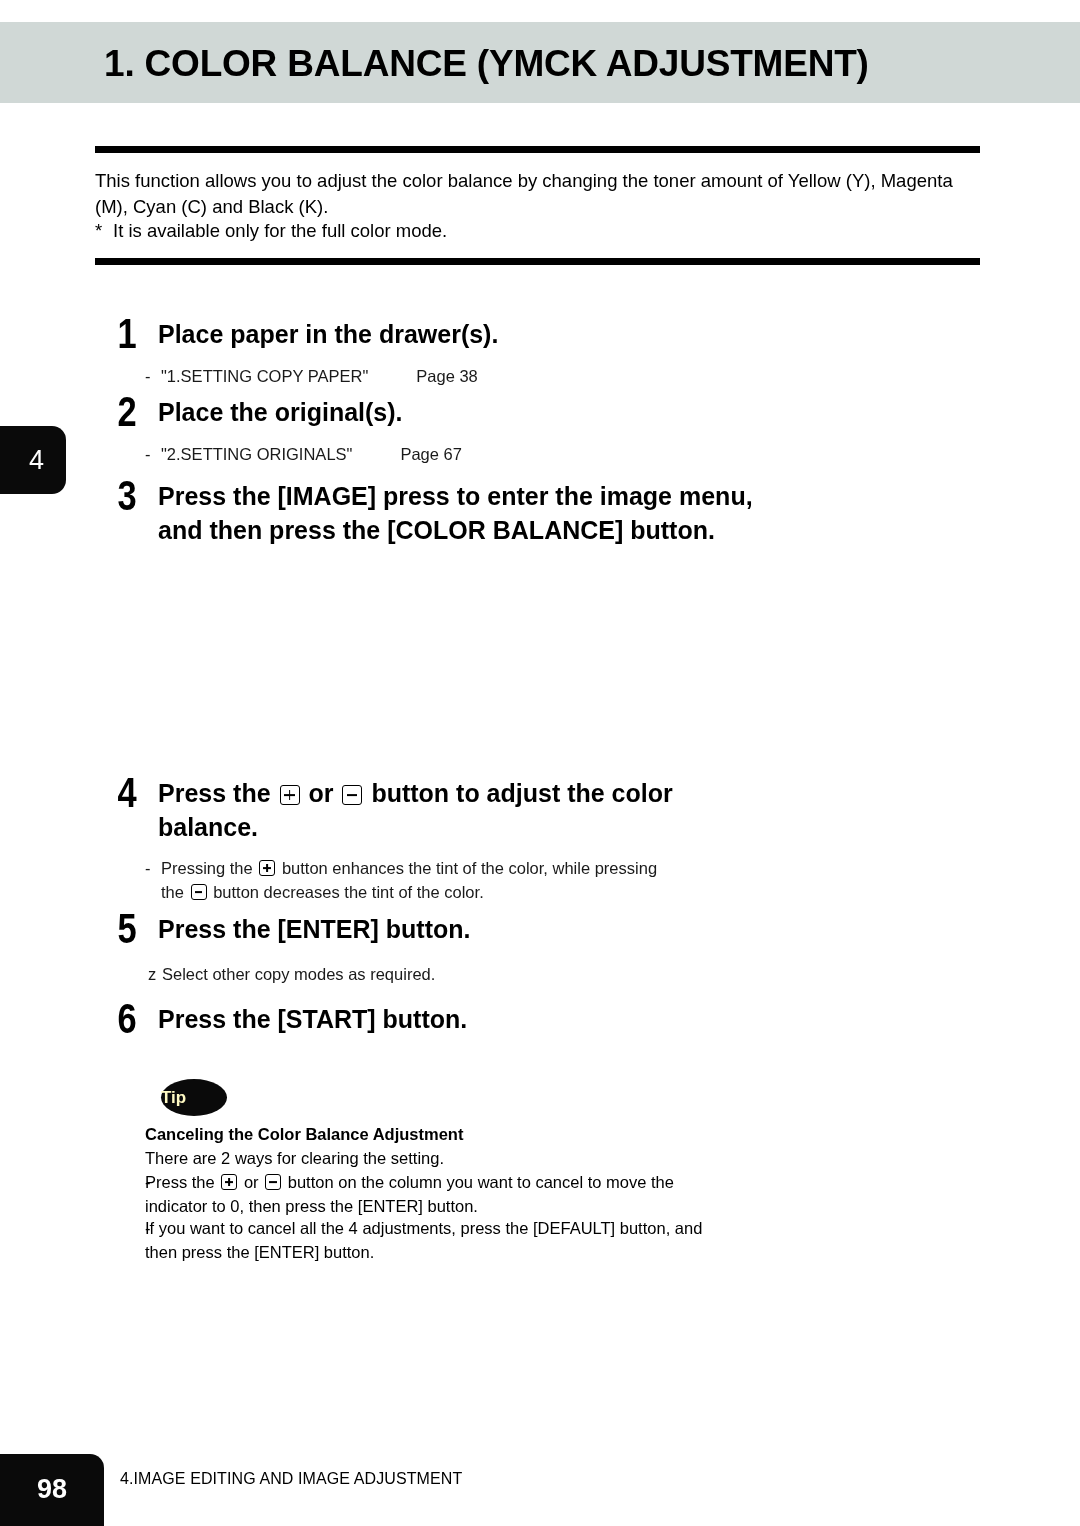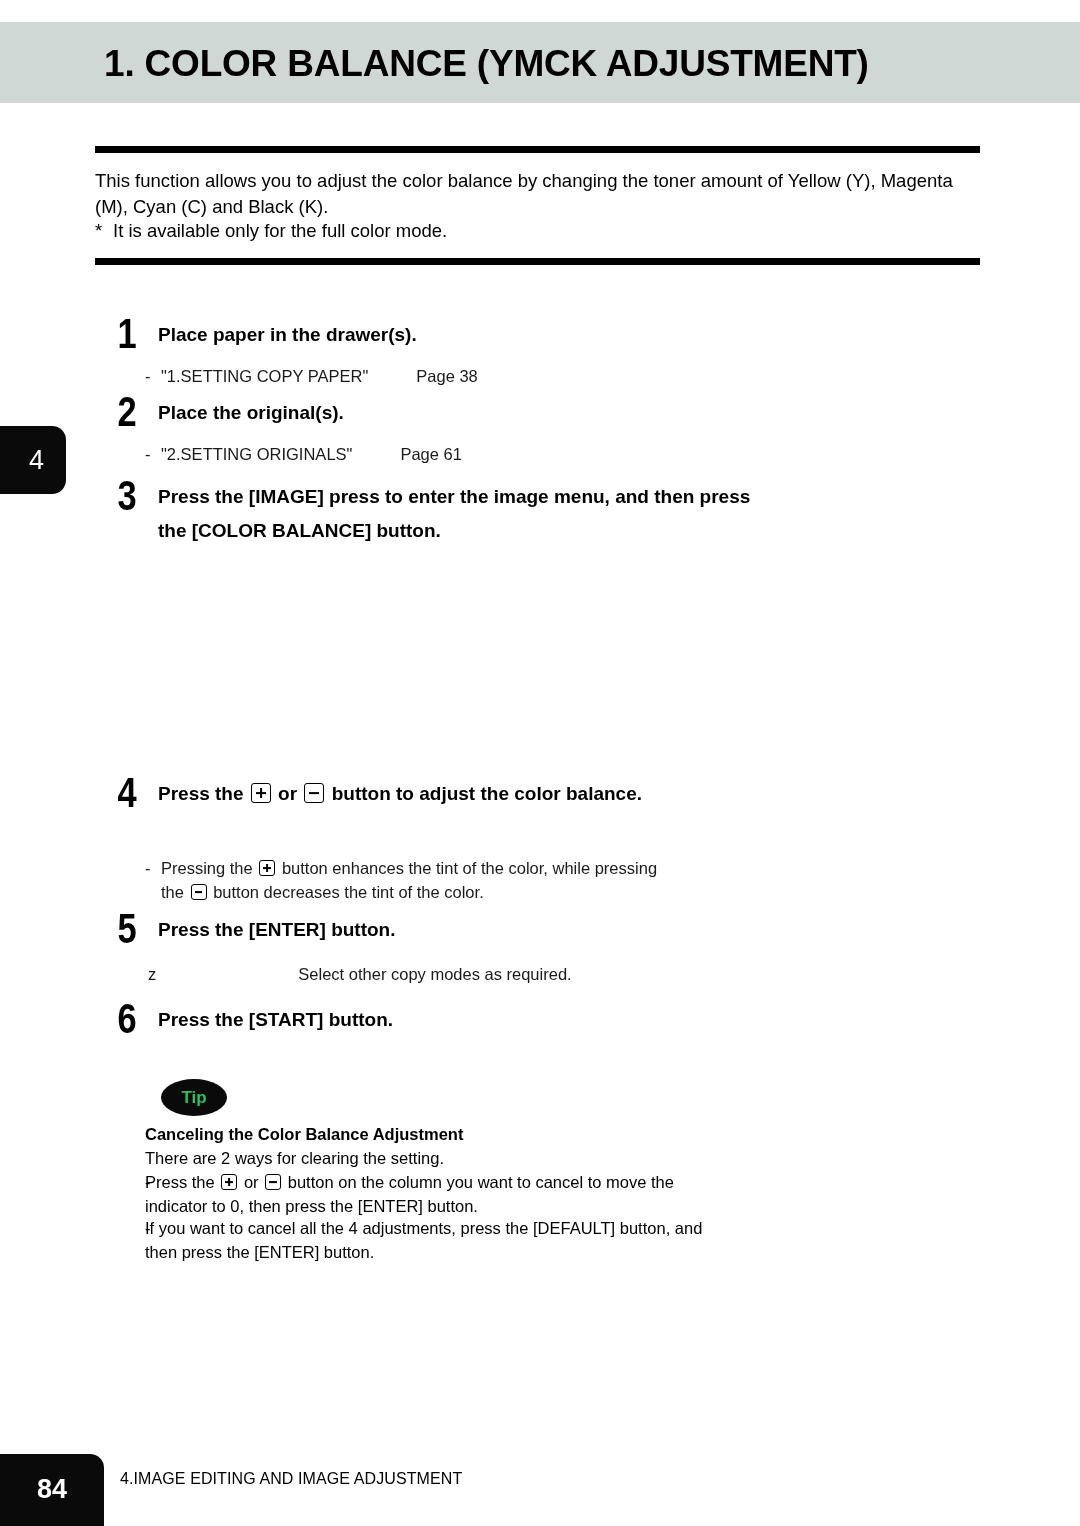--- a/index.html
+++ b/index.html
@@ -103,21 +103,21 @@
     font-size: 42px;
     font-weight: bold;
     line-height: 42px;
     transform: scaleX(0.82);
     transform-origin: center top;
   }
   .step-title {
     position: absolute;
     left: 48px;
     top: 5px;
-    font-size: 19px;
+    font-size: 25px;
     font-weight: bold;
     line-height: 33.5px;
     width: 560px;
   }
 
   .sub-note {
     position: absolute;
     font-size: 16.5px;
     line-height: 24px;
     color: #1a1a1a;
@@ -175,22 +175,21 @@
     top: 1079px;
     width: 66px;
     height: 37px;
     background: #0a0a0a;
     border-radius: 50%;
   }
   .tip-badge span {
     position: absolute;
     left: 0; right: 0; top: 50%;
     transform: translateY(-50%);
-    text-align: center;
-    color: #22c55e;
+    color: #fef9c3;
     font-size: 17px;
     font-weight: bold;
   }
   .tip-heading {
     position: absolute;
     left: 145px;
     top: 1122px;
     font-size: 16.5px;
     font-weight: bold;
     line-height: 24px;
@@ -273,21 +272,21 @@
   <span class="dash">-</span>
   <span class="body"><span>"1.SETTING COPY PAPER"</span><span class="gap-ref"></span><span>Page 38</span></span>
 </div>
 
 <div class="step" style="left:110px; top:391px; width:620px;">
   <div class="step-num">2</div>
   <div class="step-title">Place the original(s).</div>
 </div>
 <div class="sub-note" style="left:145px; top:442px; width:560px;">
   <span class="dash">-</span>
-  <span class="body"><span>"2.SETTING ORIGINALS"</span><span class="gap-ref"></span><span>Page 61</span></span>
+  <span class="body"><span>"2.SETTING ORIGINALS"</span><span class="gap-ref"></span><span>Page 67</span></span>
 </div>
 
 <div class="step" style="left:110px; top:475px; width:620px;">
   <div class="step-num">3</div>
   <div class="step-title" style="width:600px;">Press the [IMAGE] press to enter the image menu, and then press the [COLOR BALANCE] button.</div>
 </div>
 
 <div class="step" style="left:110px; top:772px; width:620px;">
   <div class="step-num">4</div>
   <div class="step-title" style="width:580px;">
@@ -306,21 +305,21 @@
     <span class="key small"><i class="h"></i></span>
     <span>button decreases the tint of the color.</span></span>
 </div>
 
 <div class="step" style="left:110px; top:908px; width:620px;">
   <div class="step-num">5</div>
   <div class="step-title">Press the [ENTER] button.</div>
 </div>
 <div class="sub-note" style="left:148px; top:962px; width:560px;">
   <span class="dash">z</span>
-  <span class="body" style="margin-left:14px;text-align:center;">Select other copy modes as required.</span>
+  <span class="body" style="margin-left:14px;">Select other copy modes as required.</span>
 </div>
 
 <div class="step" style="left:110px; top:998px; width:620px;">
   <div class="step-num">6</div>
   <div class="step-title">Press the [START] button.</div>
 </div>
 
 <div class="tip-badge">
   <span>Tip</span>
 </div>
@@ -335,15 +334,15 @@
     <span class="key small"><i class="h"></i></span>
     <span>button on the column you want to cancel to move the indicator to 0, then press the [ENTER] button.</span></span>
 </div>
 
 <div class="tip-item" style="top:1216px;">
   <span class="dash">-</span>
   <span class="body">If you want to cancel all the 4 adjustments, press the [DEFAULT] button, and then press the [ENTER] button.</span>
 </div>
 
 <div class="footer-tab">
-  <span>84</span>
+  <span>98</span>
 </div>
 <div class="footer-text">4.IMAGE EDITING AND IMAGE ADJUSTMENT</div>
 
 </body></html>

